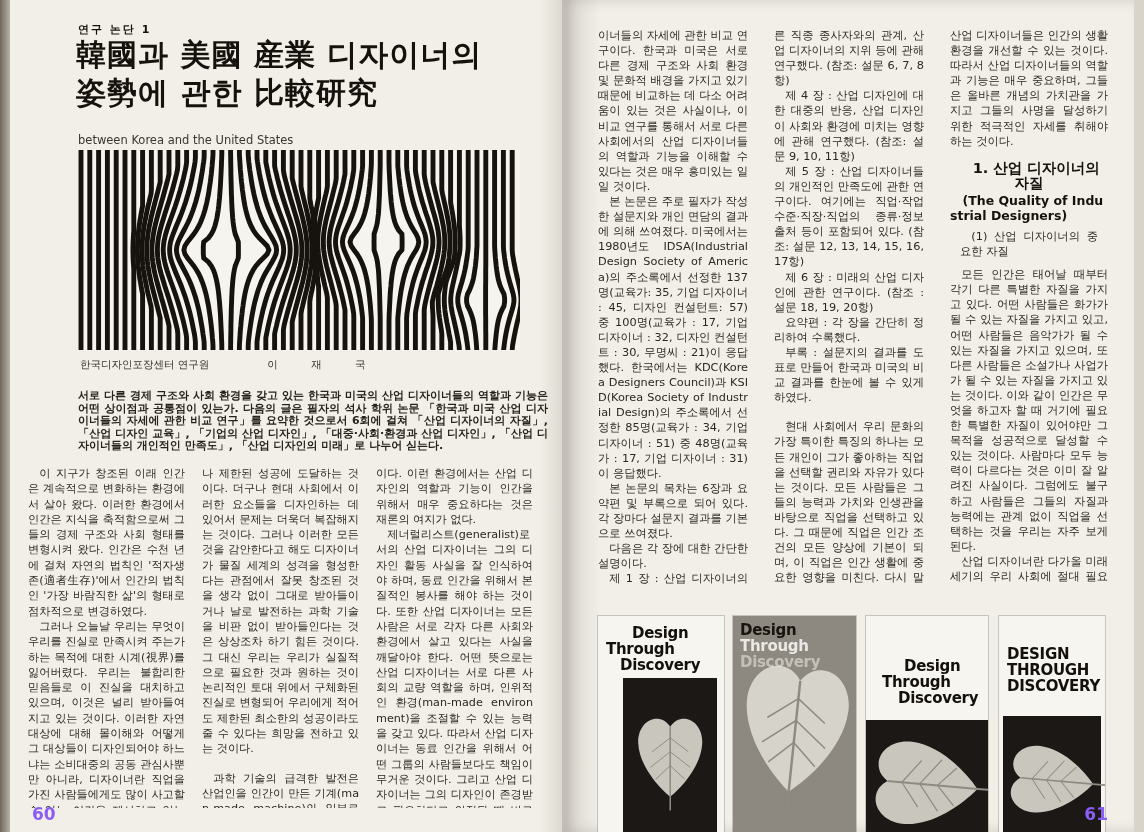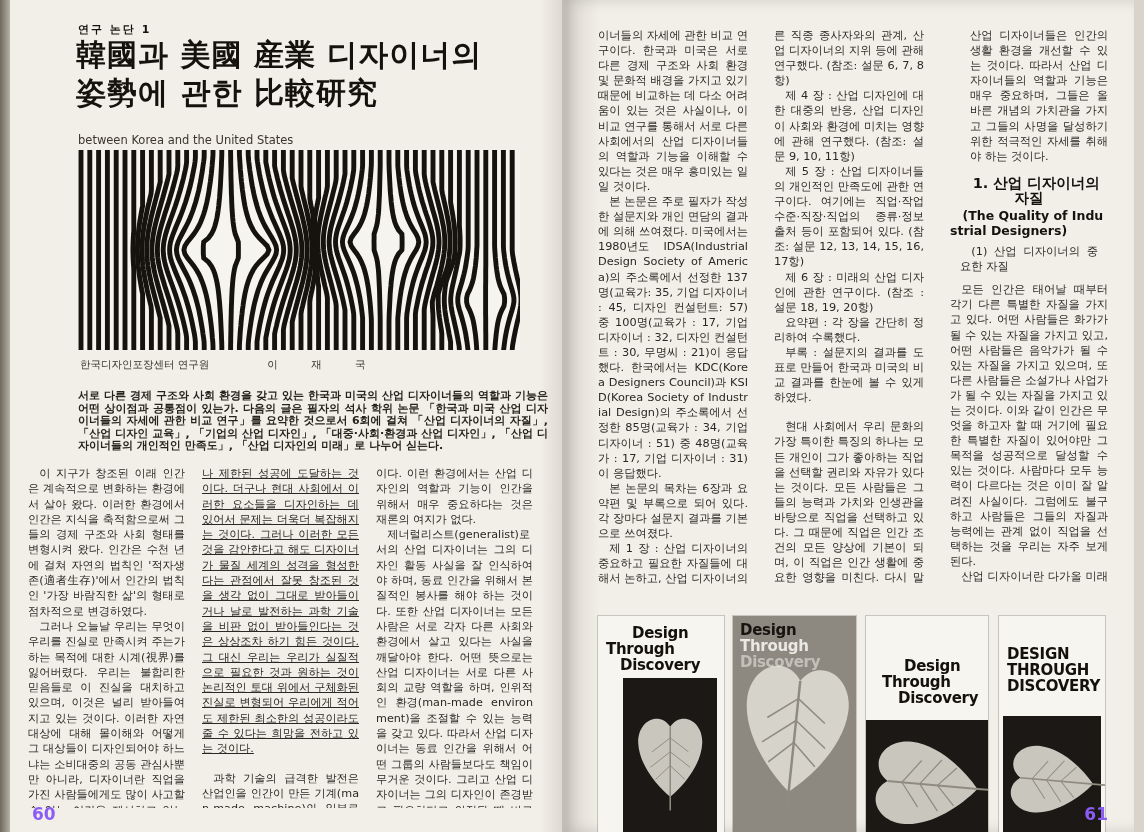--- a/index.html
+++ b/index.html
@@ -141,50 +141,51 @@
 
     <div class="byline"><b>한국디자인포장센터 연구원</b><span class="nm">이          재          국</span></div>
 
     <div class="intro">서로 다른 경제 구조와 사회 환경을 갖고 있는 한국과 미국의 산업 디자이너들의 역할과 기능은 어떤 상이점과 공통점이 있는가. 다음의 글은 필자의 석사 학위 논문 「한국과 미국 산업 디자이너들의 자세에 관한 비교 연구」를 요약한 것으로서 6회에 걸쳐 「산업 디자이너의 자질」, 「산업 디자인 교육」, 「기업의 산업 디자인」, 「대중·사회·환경과 산업 디자인」, 「산업 디자이너들의 개인적인 만족도」, 「산업 디자인의 미래」로 나누어 싣는다.</div>
 
     <div class="col lp-col lp-c1">
         <p>이 지구가 창조된 이래 인간은 계속적으로 변화하는 환경에서 살아 왔다. 이러한 환경에서 인간은 지식을 축적함으로써 그들의 경제 구조와 사회 형태를 변형시켜 왔다. 인간은 수천 년에 걸쳐 자연의 법칙인 '적자생존(適者生存)'에서 인간의 법칙인 '가장 바람직한 삶'의 형태로 점차적으로 변경하였다.</p>
         <p>그러나 오늘날 우리는 무엇이 우리를 진실로 만족시켜 주는가 하는 목적에 대한 시계(視界)를 잃어버렸다. 우리는 불합리한 믿음들로 이 진실을 대치하고 있으며, 이것은 널리 받아들여지고 있는 것이다. 이러한 자연 대상에 대해 몰이해와 어떻게 그 대상들이 디자인되어야 하느냐는 소비대중의 공동 관심사뿐만 아니라, 디자이너란 직업을 가진 사람들에게도 많이 사고할 수 있는 여건을 제시하고 있는 것이다. 디자이너들은 그들이 아무리 좋은 의도를 가지고 있어도 자주 실패하거</p>
       </div>
     <div class="col lp-col lp-c2">
-        <p style="text-indent: 0px; text-decoration: underline;">나 제한된 성공에 도달하는 것이다. 더구나 현대 사회에서 이러한 요소들을 디자인하는 데 있어서 문제는 더욱더 복잡해지는 것이다. 그러나 이러한 모든 것을 감안한다고 해도 디자이너가 물질 세계의 성격을 형성한다는 관점에서 잘못 창조된 것을 생각 없이 그대로 받아들이거나 날로 발전하는 과학 기술을 비판 없이 받아들인다는 것은 상상조차 하기 힘든 것이다. 그 대신 우리는 우리가 실질적으로 필요한 것과 원하는 것이 논리적인 토대 위에서 구체화된 진실로 변형되어 우리에게 적어도 제한된 최소한의 성공이라도 줄 수 있다는 희망을 전하고 있는 것이다.</p>
+        <p style="text-indent: 0px;">나 제한된 성공에 도달하는 것이다. 더구나 현대 사회에서 이러한 요소들을 디자인하는 데 있어서 문제는 더욱더 복잡해지는 것이다. 그러나 이러한 모든 것을 감안한다고 해도 디자이너가 물질 세계의 성격을 형성한다는 관점에서 잘못 창조된 것을 생각 없이 그대로 받아들이거나 날로 발전하는 과학 기술을 비판 없이 받아들인다는 것은 상상조차 하기 힘든 것이다. 그 대신 우리는 우리가 실질적으로 필요한 것과 원하는 것이 논리적인 토대 위에서 구체화된 진실로 변형되어 우리에게 적어도 제한된 최소한의 성공이라도 줄 수 있다는 희망을 전하고 있는 것이다.</p>
         <p class="gap">과학 기술의 급격한 발전은 산업인을 인간이 만든 기계(man-made machine)의 일부로 만들어 버렸다. 다시 말해서 인간이 기계를 움직이는 것이 아니라, 기계의 노예가 되어 버린 것</p>
       </div>
     <div class="col lp-col lp-c3">
         <p style="text-indent: 0px;">이다. 이런 환경에서는 산업 디자인의 역할과 기능이 인간을 위해서 매우 중요하다는 것은 재론의 여지가 없다.</p>
         <p>제너럴리스트(generalist)로서의 산업 디자이너는 그의 디자인 활동 사실을 잘 인식하여야 하며, 동료 인간을 위해서 본질적인 봉사를 해야 하는 것이다. 또한 산업 디자이너는 모든 사람은 서로 각자 다른 사회와 환경에서 살고 있다는 사실을 깨달아야 한다. 어떤 뜻으로는 산업 디자이너는 서로 다른 사회의 교량 역할을 하며, 인위적인 환경(man-made environment)을 조절할 수 있는 능력을 갖고 있다. 따라서 산업 디자이너는 동료 인간을 위해서 어떤 그룹의 사람들보다도 책임이 무거운 것이다. 그리고 산업 디자이너는 그의 디자인이 존경받고 필요하다고 인정될 때 비로소 보람을 갖고 만족하는 것이다.</p>
       </div>
 
     <div class="pageno pageno-l">60</div>
   </div>
 
   <div class="page page-right">
     <div class="col rp-col rp-c1">
         <p style="text-indent: 0px;">이너들의 자세에 관한 비교 연구이다. 한국과 미국은 서로 다른 경제 구조와 사회 환경 및 문화적 배경을 가지고 있기 때문에 비교하는 데 다소 어려움이 있는 것은 사실이나, 이 비교 연구를 통해서 서로 다른 사회에서의 산업 디자이너들의 역할과 기능을 이해할 수 있다는 것은 매우 흥미있는 일일 것이다.</p>
         <p>본 논문은 주로 필자가 작성한 설문지와 개인 면담의 결과에 의해 쓰여졌다. 미국에서는 1980년도 IDSA(Industrial Design Society of America)의 주소록에서 선정한 137명(교육가: 35, 기업 디자이너 : 45, 디자인 컨설턴트: 57) 중 100명(교육가 : 17, 기업 디자이너 : 32, 디자인 컨설턴트 : 30, 무명씨 : 21)이 응답했다. 한국에서는 KDC(Korea Designers Council)과 KSID(Korea Society of Industrial Design)의 주소록에서 선정한 85명(교육가 : 34, 기업 디자이너 : 51) 중 48명(교육가 : 17, 기업 디자이너 : 31)이 응답했다.</p>
         <p>본 논문의 목차는 6장과 요약편 및 부록으로 되어 있다. 각 장마다 설문지 결과를 기본으로 쓰여졌다.</p>
+        <p>다음은 각 장에 대한 간단한 설명이다.</p>
         <p>제 1 장 : 산업 디자이너의 중요하고 필요한 자질들에 대해서 논하고, 산업 디자이너의 자질과 디자인 활동과의 관계를 연구했다. (참조 : 설문 1항)</p>
       </div>
     <div class="col rp-col rp-c2">
         <p style="text-indent: 0px;">른 직종 종사자와의 관계, 산업 디자이너의 지위 등에 관해 연구했다. (참조: 설문 6, 7, 8항)</p>
         <p>제 4 장 : 산업 디자인에 대한 대중의 반응, 산업 디자인이 사회와 환경에 미치는 영향에 관해 연구했다. (참조: 설문 9, 10, 11항)</p>
         <p>제 5 장 : 산업 디자이너들의 개인적인 만족도에 관한 연구이다. 여기에는 직업·작업 수준·직장·직업의 종류·정보 출처 등이 포함되어 있다. (참조: 설문 12, 13, 14, 15, 16, 17항)</p>
         <p>제 6 장 : 미래의 산업 디자인에 관한 연구이다. (참조 : 설문 18, 19, 20항)</p>
         <p>요약편 : 각 장을 간단히 정리하여 수록했다.</p>
         <p>부록 : 설문지의 결과를 도표로 만들어 한국과 미국의 비교 결과를 한눈에 볼 수 있게 하였다.</p>
         <p class="gap">현대 사회에서 우리 문화의 가장 특이한 특징의 하나는 모든 개인이 그가 좋아하는 직업을 선택할 권리와 자유가 있다는 것이다. 모든 사람들은 그들의 능력과 가치와 인생관을 바탕으로 직업을 선택하고 있다. 그 때문에 직업은 인간 조건의 모든 양상에 기본이 되며, 이 직업은 인간 생활에 중요한 영향을 미친다. 다시 말해서 현대인은 직업을 통해 그의 주체성을 발견한다. 이것을 반대로 말하면 인간의 직업은 주체성의 형성에 강한 영향을 미치는 것이다.</p>
       </div>
     <div class="col rp-col rp-c3">
       <div>
-          <p style="text-indent: 0px; margin-left: 20px;">산업 디자이너들은 인간의 생활 환경을 개선할 수 있는 것이다. 따라서 산업 디자이너들의 역할과 기능은 매우 중요하며, 그들은 올바른 개념의 가치관을 가지고 그들의 사명을 달성하기 위한 적극적인 자세를 취해야 하는 것이다.</p>
+          <p style="text-indent: 0px;">산업 디자이너들은 인간의 생활 환경을 개선할 수 있는 것이다. 따라서 산업 디자이너들의 역할과 기능은 매우 중요하며, 그들은 올바른 개념의 가치관을 가지고 그들의 사명을 달성하기 위한 적극적인 자세를 취해야 하는 것이다.</p>
         </div>
       <p class="sec-head">1. 산업 디자이너의 자질</p>
       <p class="sec-head-en">(The Quality of Industrial Designers)</p>
       <p class="sub-head">(1) 산업 디자이너의 중요한 자질</p>
       <div>
           <p>모든 인간은 태어날 때부터 각기 다른 특별한 자질을 가지고 있다. 어떤 사람들은 화가가 될 수 있는 자질을 가지고 있고, 어떤 사람들은 음악가가 될 수 있는 자질을 가지고 있으며, 또 다른 사람들은 소설가나 사업가가 될 수 있는 자질을 가지고 있는 것이다. 이와 같이 인간은 무엇을 하고자 할 때 거기에 필요한 특별한 자질이 있어야만 그 목적을 성공적으로 달성할 수 있는 것이다. 사람마다 모두 능력이 다르다는 것은 이미 잘 알려진 사실이다. 그럼에도 불구하고 사람들은 그들의 자질과 능력에는 관계 없이 직업을 선택하는 것을 우리는 자주 보게 된다.</p>
           <p>산업 디자이너란 다가올 미래 세기의 우리 사회에 절대 필요한 제너럴리스트(generalist)로서의 새로운 직업이다. 산업 디자이너들은 인간이 만든 환경(man-made environment)에 많은 영향을 미치는 다양한 문제들을 그들의 폭넓은 경험과 탁월한 능력으로 해결해 나가는 것은 물론 현재의 상황으로 미래를 예측하고 미래의 결과를 현재의 상황에서 창출해 낼 수 있는 능력을 가지고 있어야 한다. 따라서 산</p>
         </div>
     </div>
 

